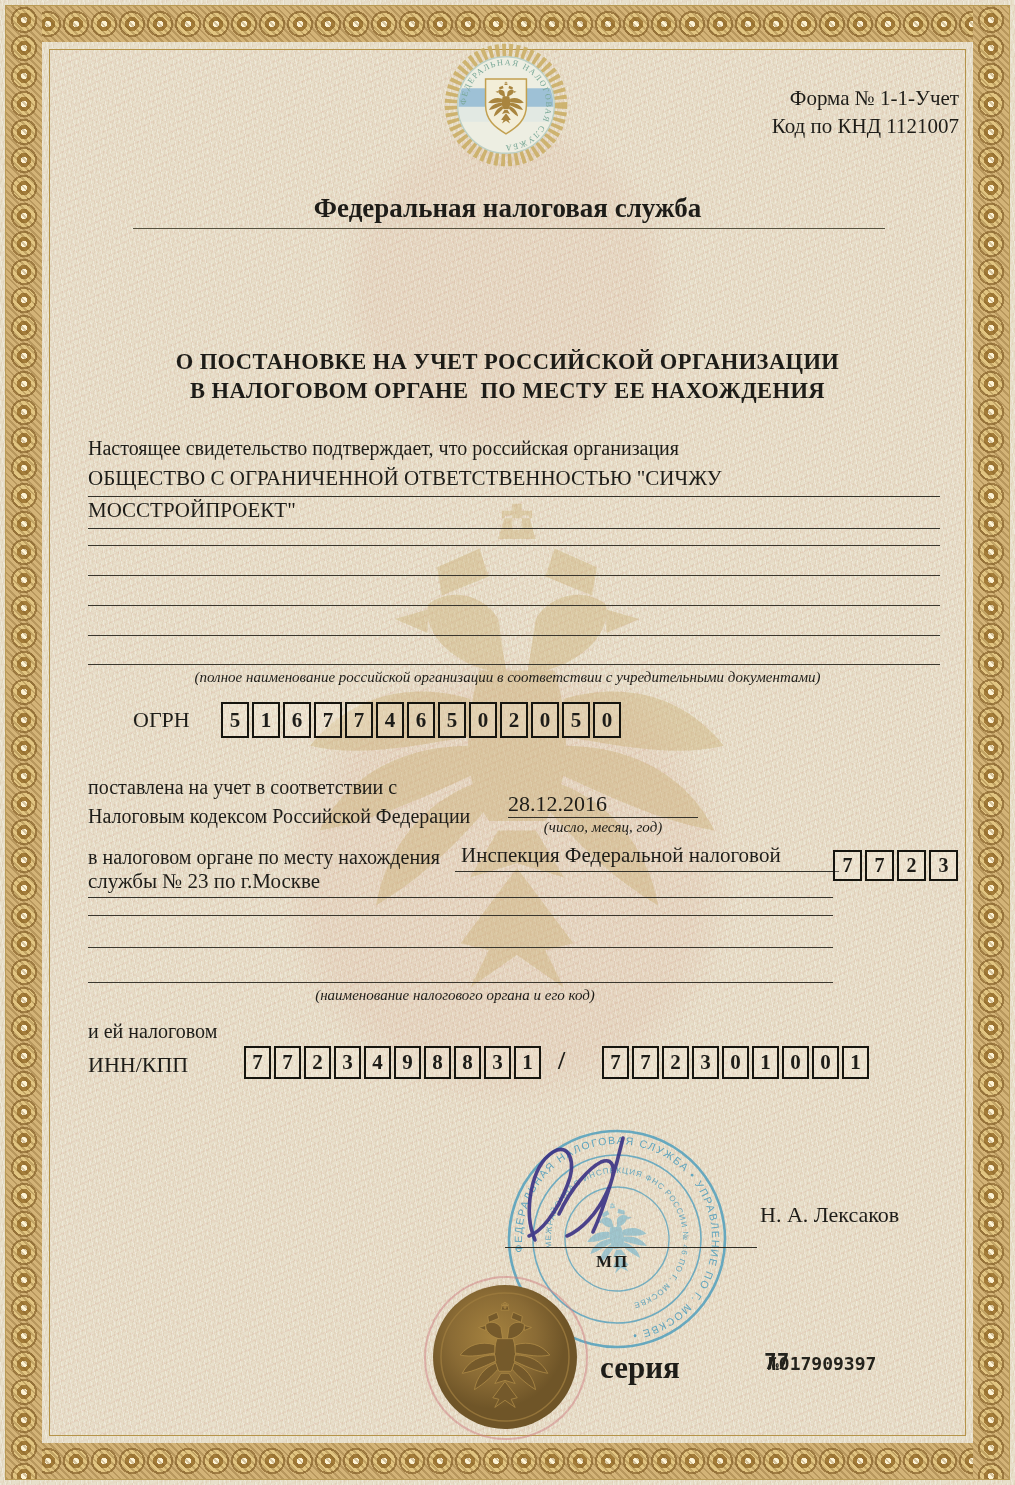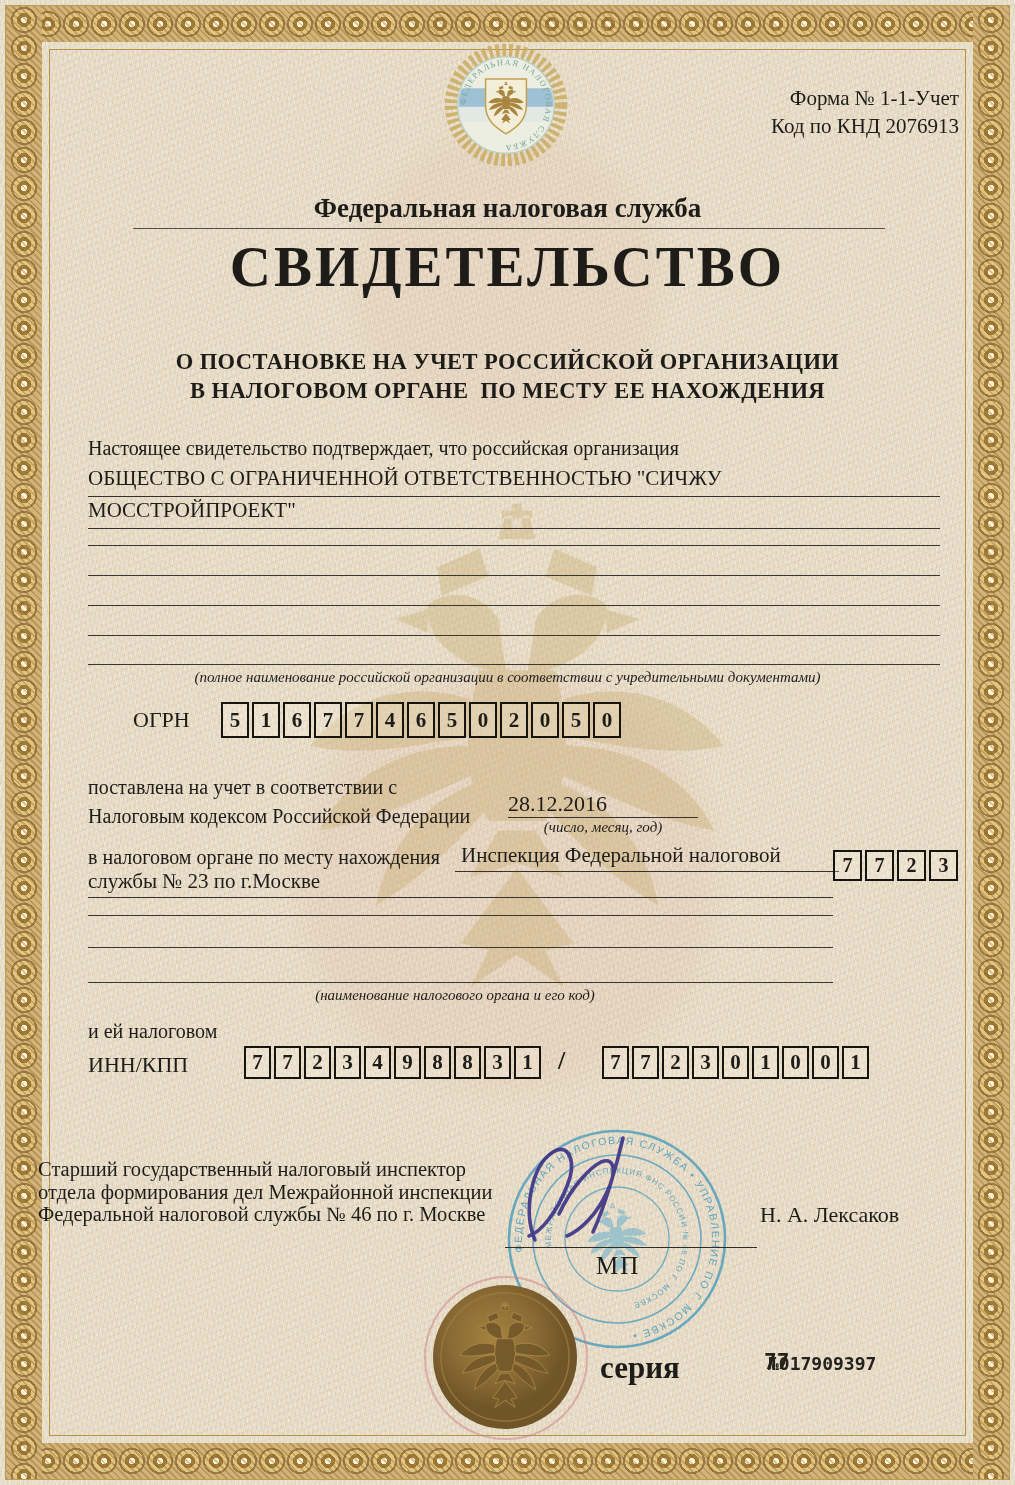--- a/index.html
+++ b/index.html
@@ -49,21 +49,21 @@
     border:2px solid #15140e;font-weight:bold;font-family:"Liberation Serif",serif;
     background:rgba(250,244,228,.25);}
   .ogrn .cell{width:24px;height:32px;font-size:21px;}
   .code4 .cell{width:25px;height:27px;font-size:20px;}
   .inn .cell,.kpp .cell{width:23px;height:29px;font-size:21px;}
   .label{font-size:22px;}
   .slash{font-size:26px;font-weight:bold;}
   .signer{font-size:20.5px;line-height:22.5px;}
   .signer-name{font-size:22px;}
   .sig-rule{border-top:1.5px solid #2e2c24;}
-  .mp{font-size:25px;font-weight:normal;letter-spacing:2px;}
+  .mp{font-size:17px;font-weight:bold;letter-spacing:2px;}
   .series-label{font-size:31px;font-weight:bold;}
   .series-num{font-family:"DejaVu Sans Mono","Liberation Mono",monospace;font-weight:bold;color:#23221c;}
   .watermark{opacity:.38;}
   .stamp-wrap{transform:rotate(-8deg);opacity:.92;}
   .seal-ring{width:160px;height:160px;border-radius:50%;border:2.5px solid rgba(206,126,130,.50);}
 </style>
 </head>
 <body>
 
 <div class="page">
@@ -116,26 +116,25 @@
     </g>
     <path d="M48,42 h44 v28 c0,16 -10,24 -22,31 c-12,-7 -22,-15 -22,-31 Z" fill="#f3eed8" stroke="#c2a050" stroke-width="1.6"></path>
     <use href="#eagle" x="48" y="44" width="44" height="48" fill="#a9853f"></use>
     <text font-size="9" fill="#79a897" letter-spacing="1.5" font-family="Liberation Serif,serif">
       <textPath href="#embRing">ФЕДЕРАЛЬНАЯ НАЛОГОВАЯ СЛУЖБА</textPath>
     </text>
   </svg>
 
   <div class="abs form-meta">
     <div>Форма № 1-1-Учет</div>
-    <div>Код по КНД 2076913</div>
+    <div>Код по КНД 1121007</div>
   </div>
 
   <div class="abs centered agency">Федеральная налоговая служба</div>
   <div class="abs agency-rule"></div>
-  <div class="abs centered doc-title">СВИДЕТЕЛЬСТВО</div>
   <div class="abs centered subtitle" style="top:349px">О ПОСТАНОВКЕ НА УЧЕТ РОССИЙСКОЙ ОРГАНИЗАЦИИ</div>
   <div class="abs centered subtitle" style="top:378px">В НАЛОГОВОМ ОРГАНЕ  ПО МЕСТУ ЕЕ НАХОЖДЕНИЯ</div>
 
   <div class="abs body-text" style="left:88px;top:437px">Настоящее свидетельство подтверждает, что российская организация</div>
   <div class="abs fill-line" style="left:88px;top:466px;width:852px;height:30px">ОБЩЕСТВО С ОГРАНИЧЕННОЙ ОТВЕТСТВЕННОСТЬЮ "СИЧЖУ</div>
   <div class="abs fill-line" style="left:88px;top:498px;width:852px;height:30px">МОССТРОЙПРОЕКТ"</div>
   <div class="abs blank-line" style="left:88px;top:545px;width:852px"></div>
   <div class="abs blank-line" style="left:88px;top:575px;width:852px"></div>
   <div class="abs blank-line" style="left:88px;top:605px;width:852px"></div>
   <div class="abs blank-line" style="left:88px;top:635px;width:852px"></div>
@@ -198,25 +197,20 @@
       <span class="cell">7</span>
       <span class="cell">2</span>
       <span class="cell">3</span>
       <span class="cell">0</span>
       <span class="cell">1</span>
       <span class="cell">0</span>
       <span class="cell">0</span>
       <span class="cell">1</span>
     </div>
 
-  <div class="abs signer" style="left:38px;top:1158px">
-    <div>Старший государственный налоговый инспектор</div>
-    <div>отдела формирования дел Межрайонной инспекции</div>
-    <div>Федеральной налоговой службы № 46 по г. Москве</div>
-  </div>
   <div class="abs signer-name" style="left:760px;top:1202px">Н. А. Лексаков</div>
 
   <svg class="abs stamp-wrap" style="left:497px;top:1119px" width="240" height="240" viewBox="0 0 240 240">
     <defs>
       <path id="stampOuter" d="M120,120 m-95,0 a95,95 0 1,1 190,0 a95,95 0 1,1 -190,0"></path>
       <path id="stampInner" d="M120,120 m-66,0 a66,66 0 1,1 132,0 a66,66 0 1,1 -132,0"></path>
     </defs>
     <circle cx="120" cy="120" r="108" fill="none" stroke="#4d9dbd" stroke-width="2.6" opacity=".9"></circle>
     <circle cx="120" cy="120" r="84" fill="none" stroke="#4d9dbd" stroke-width="1.6" opacity=".85"></circle>
     <circle cx="120" cy="120" r="52" fill="none" stroke="#4d9dbd" stroke-width="1.4" opacity=".8"></circle>

